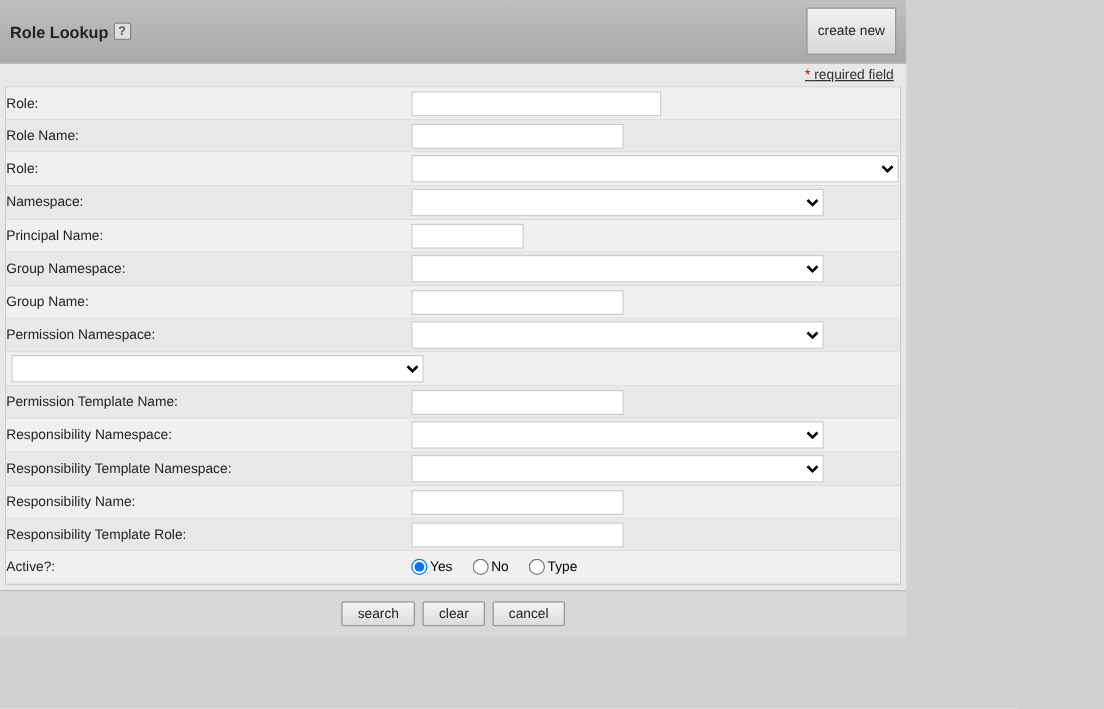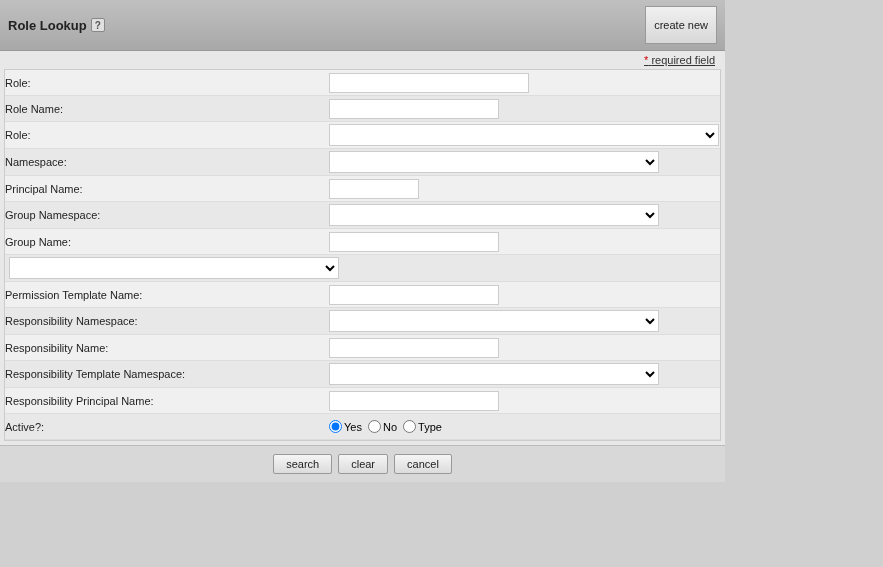--- a/index.html
+++ b/index.html
@@ -121,21 +121,21 @@
     }
     .select-wide {
       width: 390px;
     }
     .select-medium {
       width: 330px;
     }
     .radio-group {
       display: flex;
       align-items: center;
-      gap: 6px;
+      gap: 16px;
       font-size: 11px;
     }
     .radio-group label {
       display: flex;
       align-items: center;
       gap: 2px;
       cursor: pointer;
     }
     .button-row {
       background: #d8d8d8;
@@ -224,20 +224,28 @@
       </div>
     </div>
 
     <div class="form-row">
       <div class="form-label">Group Name:</div>
       <div class="form-input-area">
         <input type="text" class="input-medium" style="">
       </div>
     </div>
 
+    <div class="form-row">
+      <div class="form-label">Permission Namespace:</div>
+      <div class="form-input-area">
+        <select class="select-medium">
+          <option value=""></option>
+        </select>
+      </div>
+    </div>
 
 
     <div class="form-row">
       <div class="form-input-area">
         <select class="select-medium">
           <option value=""></option>
         </select>
       </div>
     </div>
 
@@ -251,37 +259,37 @@
     <div class="form-row">
       <div class="form-label">Responsibility Namespace:</div>
       <div class="form-input-area">
         <select class="select-medium">
           <option value=""></option>
         </select>
       </div>
     </div>
 
     <div class="form-row">
+      <div class="form-label">Responsibility Template Namespace:</div>
+      <div class="form-input-area">
+        <select class="select-medium">
+          <option value=""></option>
+        </select>
+      </div>
+    </div>
+
+    <div class="form-row">
       <div class="form-label">Responsibility Name:</div>
       <div class="form-input-area">
         <input type="text" class="input-medium" style="">
       </div>
     </div>
 
     <div class="form-row">
-      <div class="form-label">Responsibility Template Namespace:</div>
-      <div class="form-input-area">
-        <select class="select-medium">
-          <option value=""></option>
-        </select>
-      </div>
-    </div>
-
-    <div class="form-row">
-      <div class="form-label">Responsibility Principal Name:</div>
+      <div class="form-label">Responsibility Template Role:</div>
       <div class="form-input-area">
         <input type="text" class="input-medium" style="">
       </div>
     </div>
 
     <div class="form-row">
       <div class="form-label">Active?:</div>
       <div class="form-input-area">
         <div class="radio-group">
           <label>

